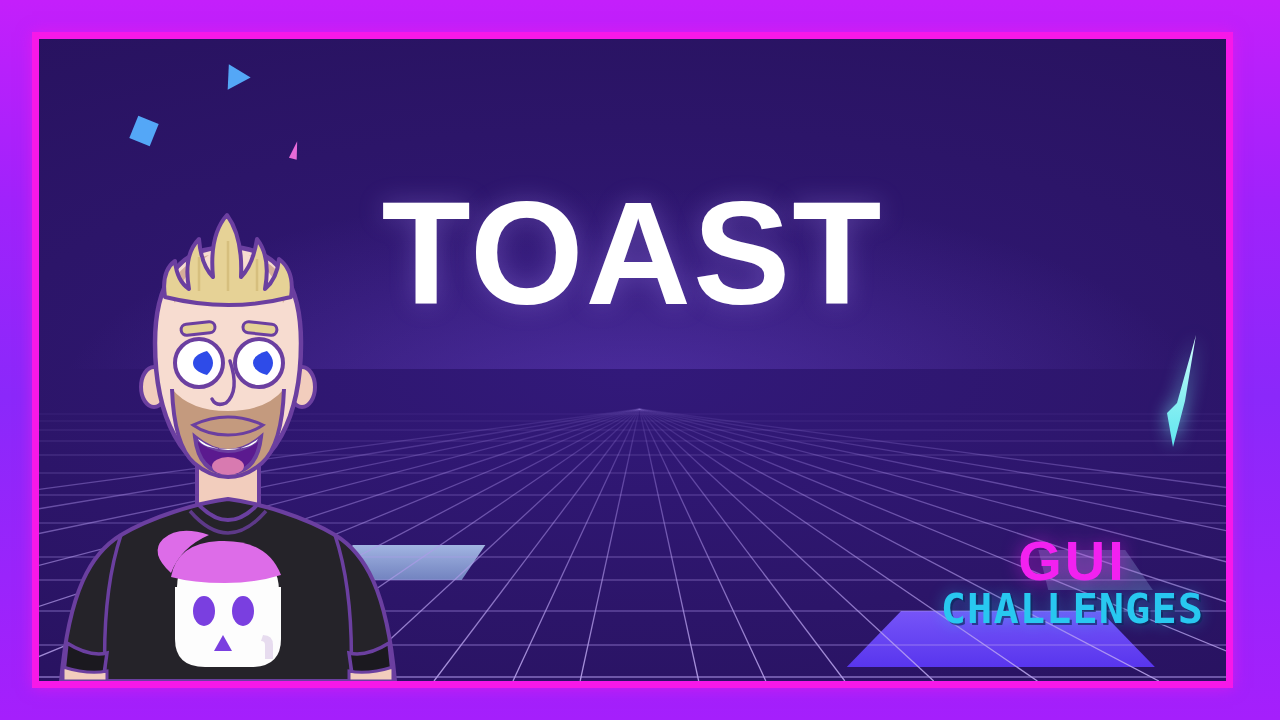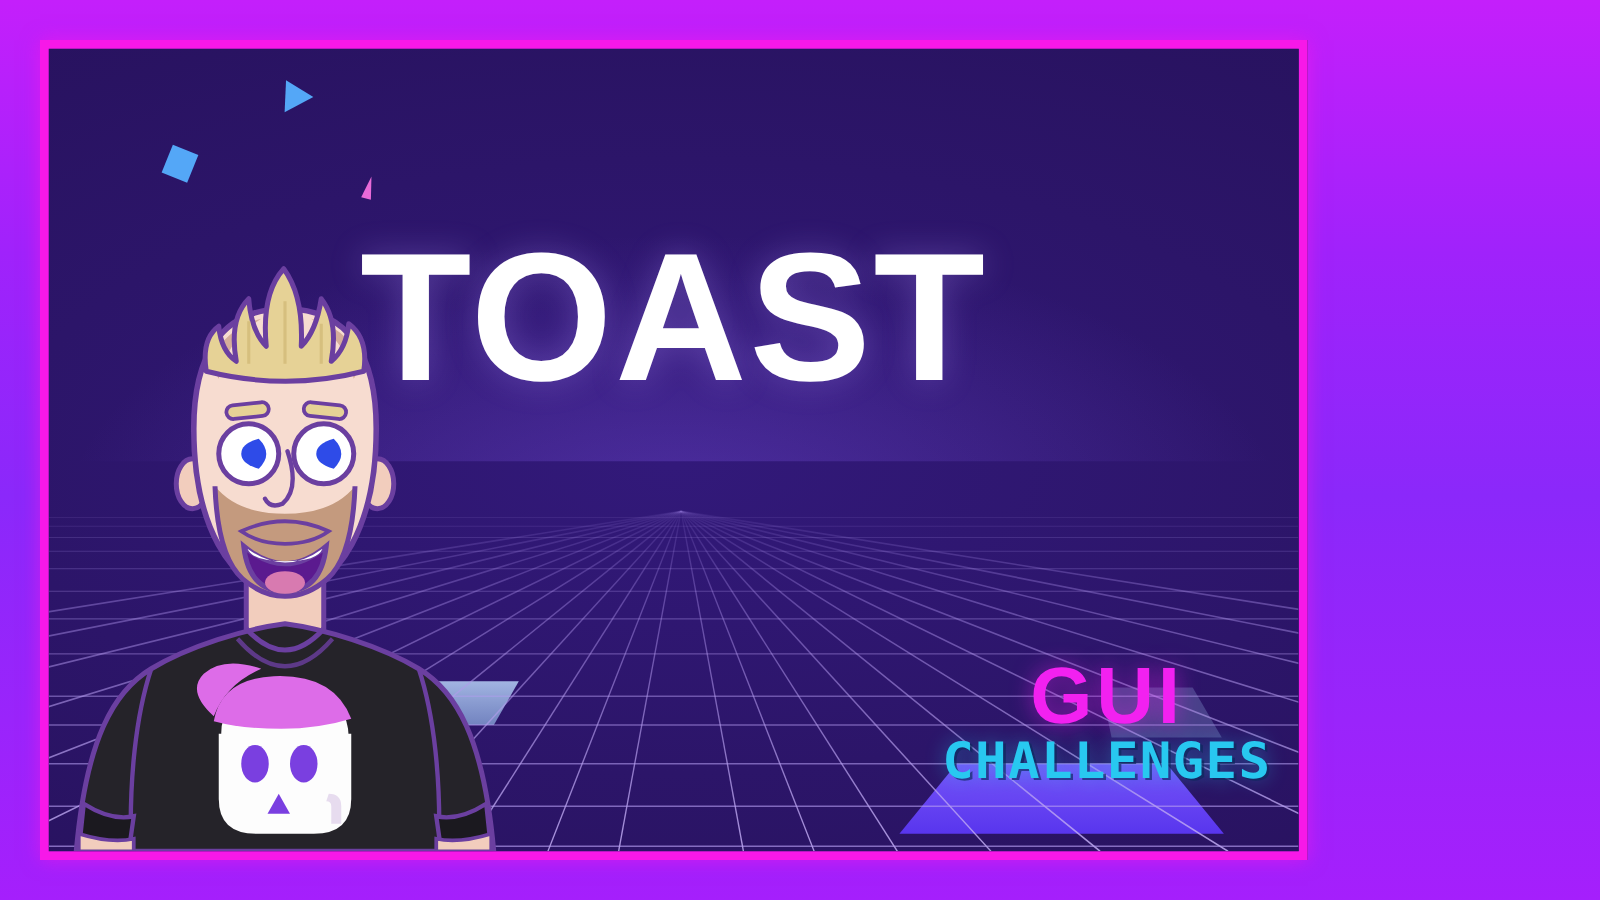--- a/index.html
+++ b/index.html
@@ -10,21 +10,21 @@
     width:1280px;height:720px;
     overflow:hidden;
     
     background:linear-gradient(180deg,#c41ffb 0%,#a022fb 28%,#8b28fa 55%,#9a24fb 80%,#a51ffc 100%);
   }
 
   
   #frame{
     position:absolute;
     left:32px;top:32px;
-    width:1014px;height:656px;
+    width:1201px;height:656px;
     border:7px solid #f718e8;
     box-sizing:border-box;
     box-shadow:0 0 14px rgba(247,24,232,.55);
     overflow:hidden;
     background:#2b1569;
     text-decoration:underline;
   }
 
   
   #scene{
@@ -68,21 +68,21 @@
   
   #brand{
     position:absolute;
     right:28px;bottom:52px;
     text-align:center;
     user-select:none;
   }
   #brand-gui{
     font-family:"Liberation Sans",sans-serif;
     font-weight:700;
-    font-size:64px;
+    font-size:56px;
     line-height:.95;
     color:#f221f0;
     letter-spacing:3px;
     text-shadow:0 0 18px rgba(242,33,240,.55);
   }
   #brand-challenges{
     font-family:"DejaVu Sans Mono",monospace;
     font-weight:700;
     font-size:40px;
     line-height:1;

